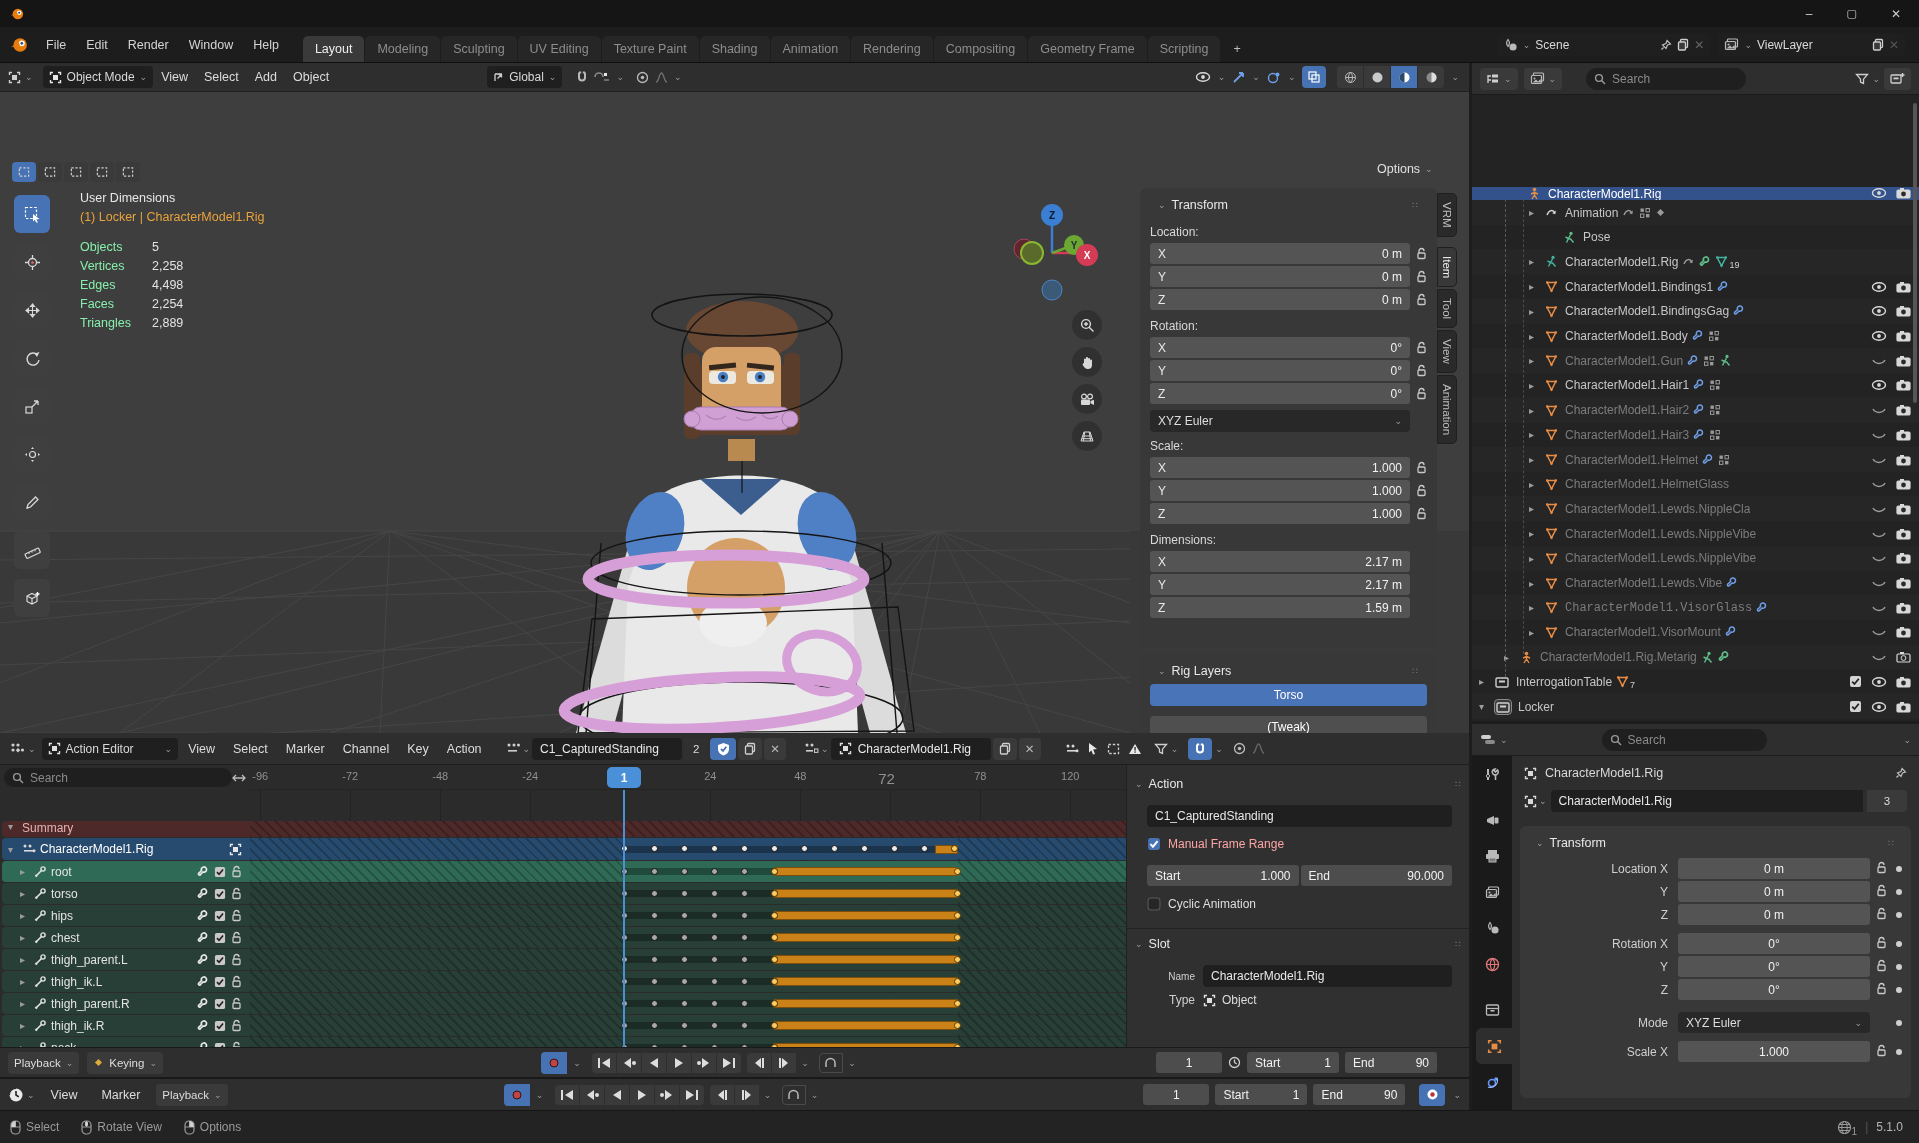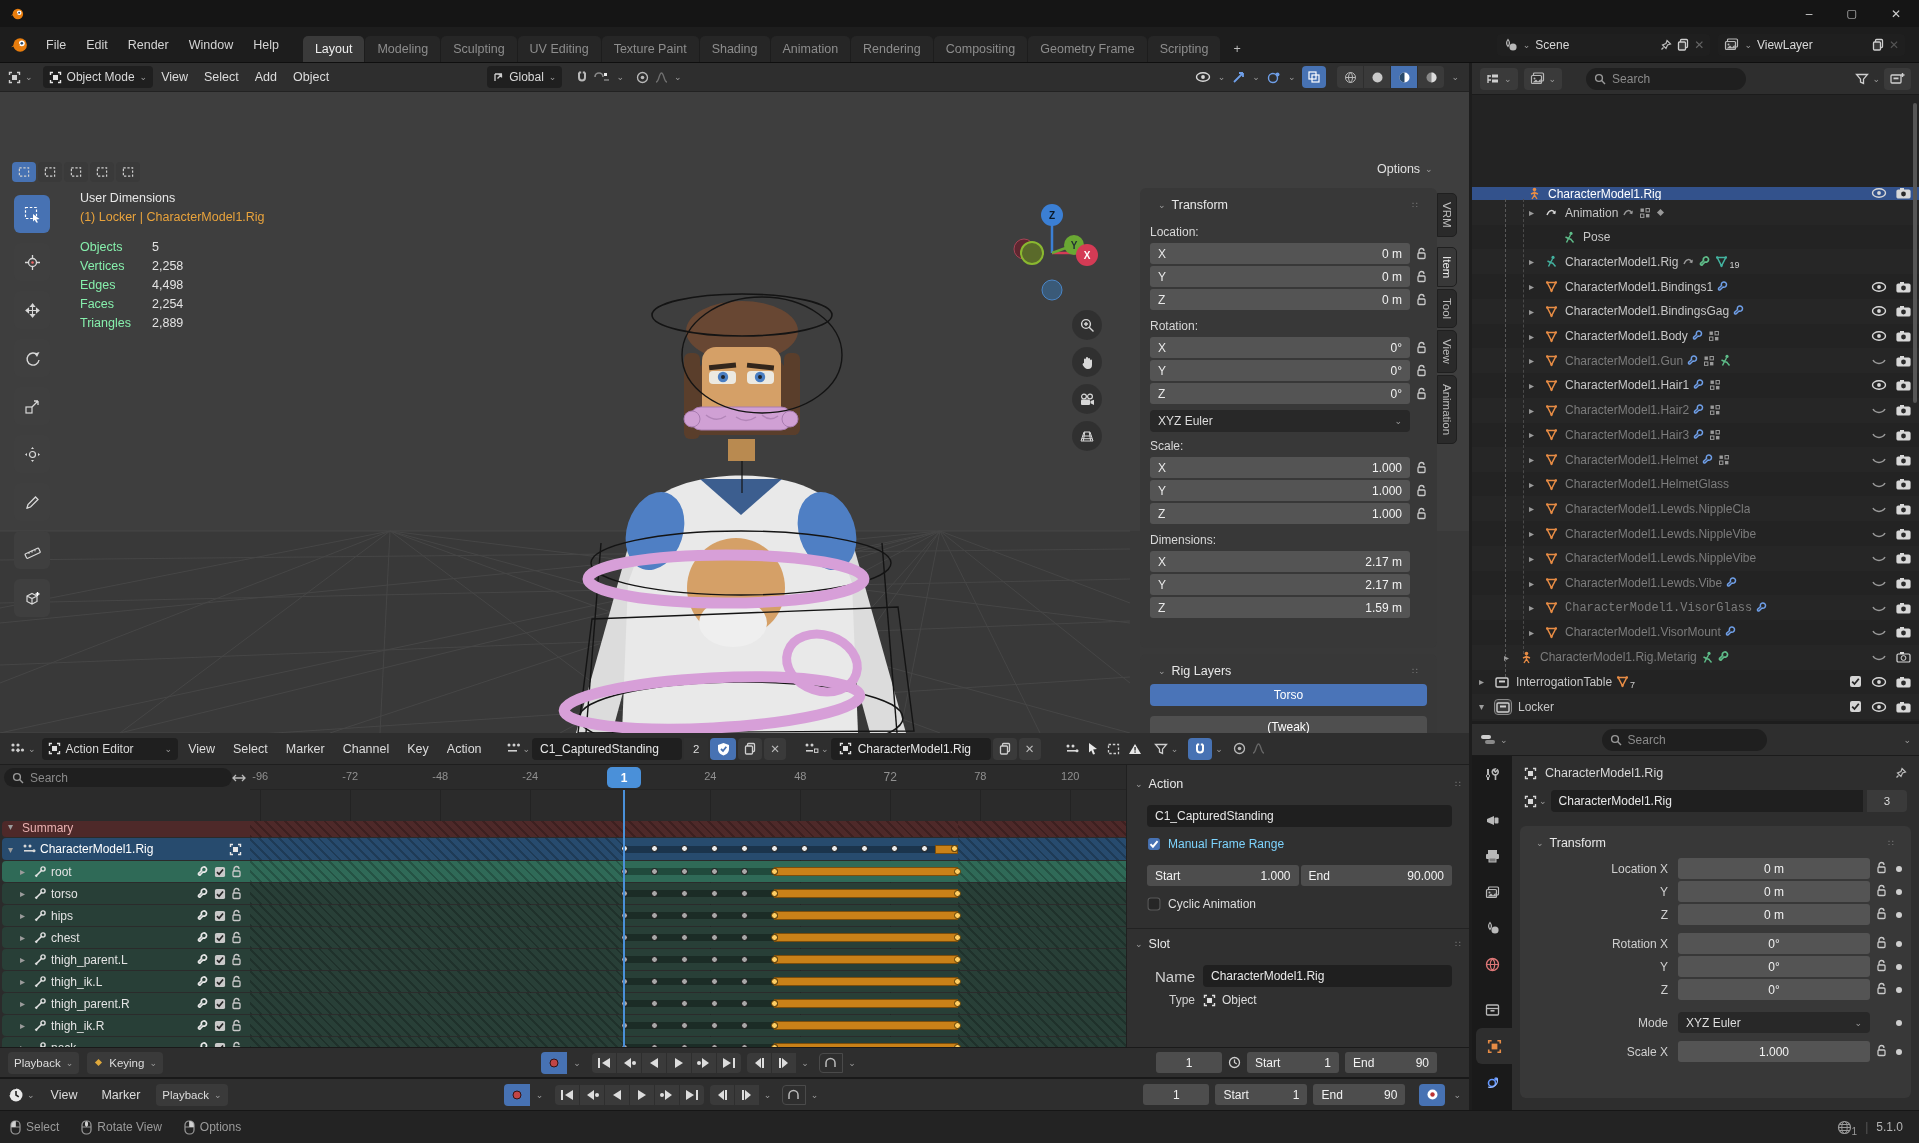--- a/index.html
+++ b/index.html
@@ -1577,21 +1577,21 @@
           </svg>
         </span>
       </div>
       <div style="position: absolute; left: 250px; top: 0px; width: 876px; height: 25px; overflow: hidden; border-bottom: 1px solid rgb(36, 36, 36);">
         <span style="position: absolute; left: -1.75px; top: 5px; width: 24px; text-align: center; font-size: 11px; color: rgb(144, 144, 144);">-96</span>
         <span style="position: absolute; left: 88.25px; top: 5px; width: 24px; text-align: center; font-size: 11px; color: rgb(144, 144, 144);">-72</span>
         <span style="position: absolute; left: 178.25px; top: 5px; width: 24px; text-align: center; font-size: 11px; color: rgb(144, 144, 144);">-48</span>
         <span style="position: absolute; left: 268.25px; top: 5px; width: 24px; text-align: center; font-size: 11px; color: rgb(144, 144, 144);">-24</span>
         <span style="position: absolute; left: 448.25px; top: 5px; width: 24px; text-align: center; font-size: 11px; color: rgb(144, 144, 144);">24</span>
         <span style="position: absolute; left: 538.25px; top: 5px; width: 24px; text-align: center; font-size: 11px; color: rgb(144, 144, 144);">48</span>
-        <span style="position: absolute; left: 628.25px; top: 5px; width: 24px; text-align: center; font-size: 12px; color: rgb(144, 144, 144);">72</span>
+        <span style="position: absolute; left: 628.25px; top: 5px; width: 24px; text-align: left; font-size: 15px; color: rgb(144, 144, 144);">72</span>
         <span style="position: absolute; left: 718.25px; top: 5px; width: 24px; text-align: center; font-size: 11px; color: rgb(144, 144, 144);">78</span>
         <span style="position: absolute; left: 808.25px; top: 5px; width: 24px; text-align: center; font-size: 11px; color: rgb(144, 144, 144);">120</span>
       </div>
       <div style="position: absolute; left: 260.25px; top: 25px; width: 1px; height: 257px; background: rgba(0, 0, 0, 0.18);"></div>
       <div style="position: absolute; left: 350.25px; top: 25px; width: 1px; height: 257px; background: rgba(0, 0, 0, 0.18);"></div>
       <div style="position: absolute; left: 440.25px; top: 25px; width: 1px; height: 257px; background: rgba(0, 0, 0, 0.18);"></div>
       <div style="position: absolute; left: 530.25px; top: 25px; width: 1px; height: 257px; background: rgba(0, 0, 0, 0.18);"></div>
       <div style="position: absolute; left: 710.25px; top: 25px; width: 1px; height: 257px; background: rgba(0, 0, 0, 0.18);"></div>
       <div style="position: absolute; left: 800.25px; top: 25px; width: 1px; height: 257px; background: rgba(0, 0, 0, 0.18);"></div>
       <div style="position: absolute; left: 890.25px; top: 25px; width: 1px; height: 257px; background: rgba(0, 0, 0, 0.18);"></div>
@@ -2046,21 +2046,21 @@
     </div>
   <div class="abs" id="ds-sidebar" style="left:1126px;top:32px;width:343px;height:282px;background:#303030;border-left:1px solid #202020">
       <div class="phead" style="position: absolute; left: 8px; top: 12px; width: 327px; padding: 0px;">
         <span class="chev">⌄</span>
         <span>Action</span>
         <span class="grip">∷</span>
       </div>
       <div class="darkfld" style="position: absolute; left: 20px; top: 40px; width: 305px;">
         <span>C1_CapturedStanding</span>
       </div>
-      <div class="row" style="position: absolute; left: 20px; top: 72px; gap: 7px; font-size: 12px; color: #7dd3fc;">
+      <div class="row" style="position: absolute; left: 20px; top: 72px; gap: 7px; font-size: 12px; color: #fca5a5;">
         <span class="ic">
           <svg width="14" height="14" viewBox="0 0 13 13">
             <rect x="1" y="1" width="11" height="11" rx="2.5" fill="#4772b3"></rect>
             <path d="M3.2 6.6 L5.5 9 L9.8 3.8" fill="none" stroke="#fff" stroke-width="1.8"></path>
           </svg>
         </span>
         <span>Manual Frame Range</span>
       </div>
       <div class="row" style="position: absolute; left: 20px; top: 100px; width: 305px; gap: 2px;">
         <span class="fld" style="flex: 1 1 0%; background: rgb(77, 77, 77);">
@@ -2080,21 +2080,21 @@
         </span>
         <span>Cyclic Animation</span>
       </div>
       <div style="position: absolute; left: 0px; top: 163px; width: 343px; height: 1px; background: rgb(34, 34, 34);"></div>
       <div class="phead" style="position: absolute; left: 8px; top: 172px; width: 327px; padding: 0px;">
         <span class="chev">⌄</span>
         <span>Slot</span>
         <span class="grip">∷</span>
       </div>
       <div class="row" style="position: absolute; left: 8px; top: 200px; width: 317px; gap: 8px;">
-        <span style="width: 60px; text-align: right; font-size: 15px; color: rgb(207, 207, 207);">Name</span>
+        <span style="width: 60px; text-align: right; font-size: 10px; color: rgb(207, 207, 207);">Name</span>
         <span class="darkfld" style="flex: 1 1 0%;">
           <span>CharacterModel1.Rig</span>
         </span>
       </div>
       <div class="row" style="position: absolute; left: 8px; top: 228px; width: 317px; gap: 8px;">
         <span style="width: 60px; text-align: right; font-size: 12px; color: rgb(207, 207, 207);">Type</span>
         <span class="row" style="gap: 6px; font-size: 12px; color: rgb(221, 221, 221);">
           <span class="ic">
             <svg width="13" height="13" viewBox="0 0 13 13">
               <path d="M1.5 4 V1.5 H4 M9 1.5 h2.5 V4 M11.5 9 v2.5 H9 M4 11.5 H1.5 V9" fill="none" stroke="#e0e0e0" stroke-width="1.4"></path>

